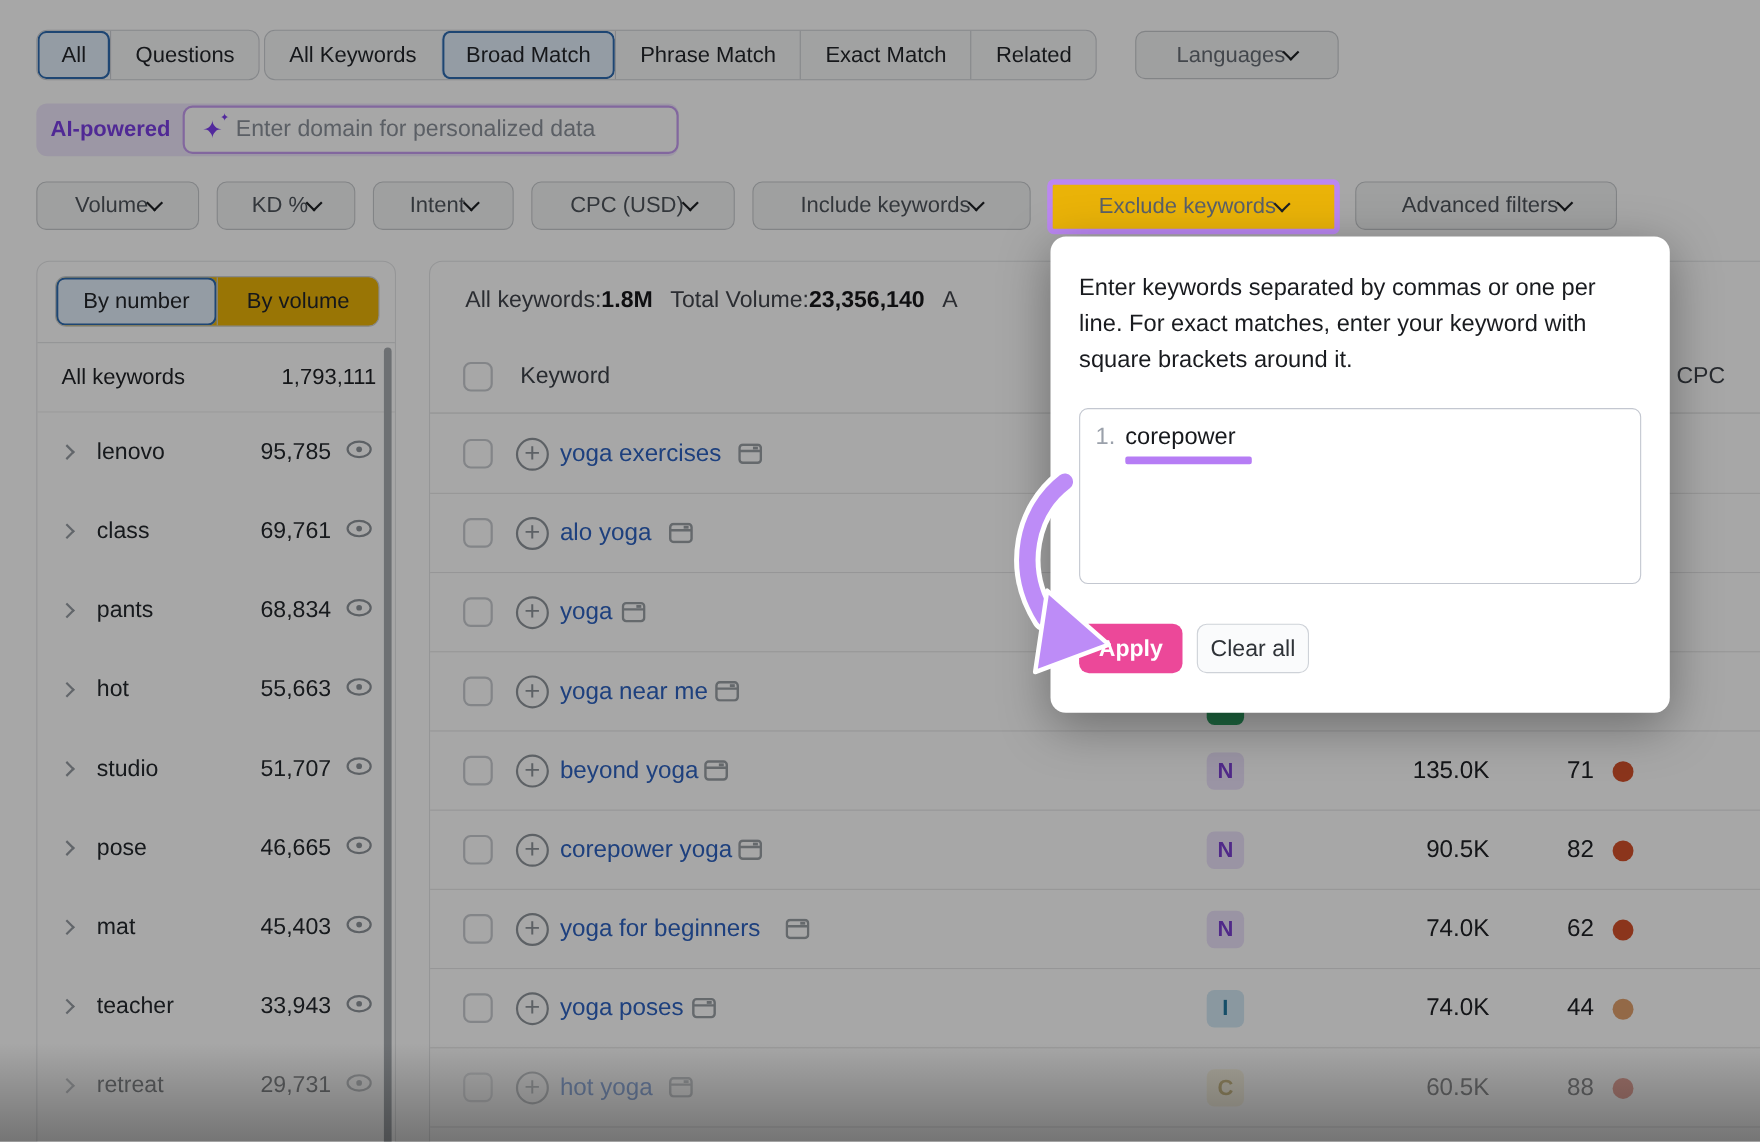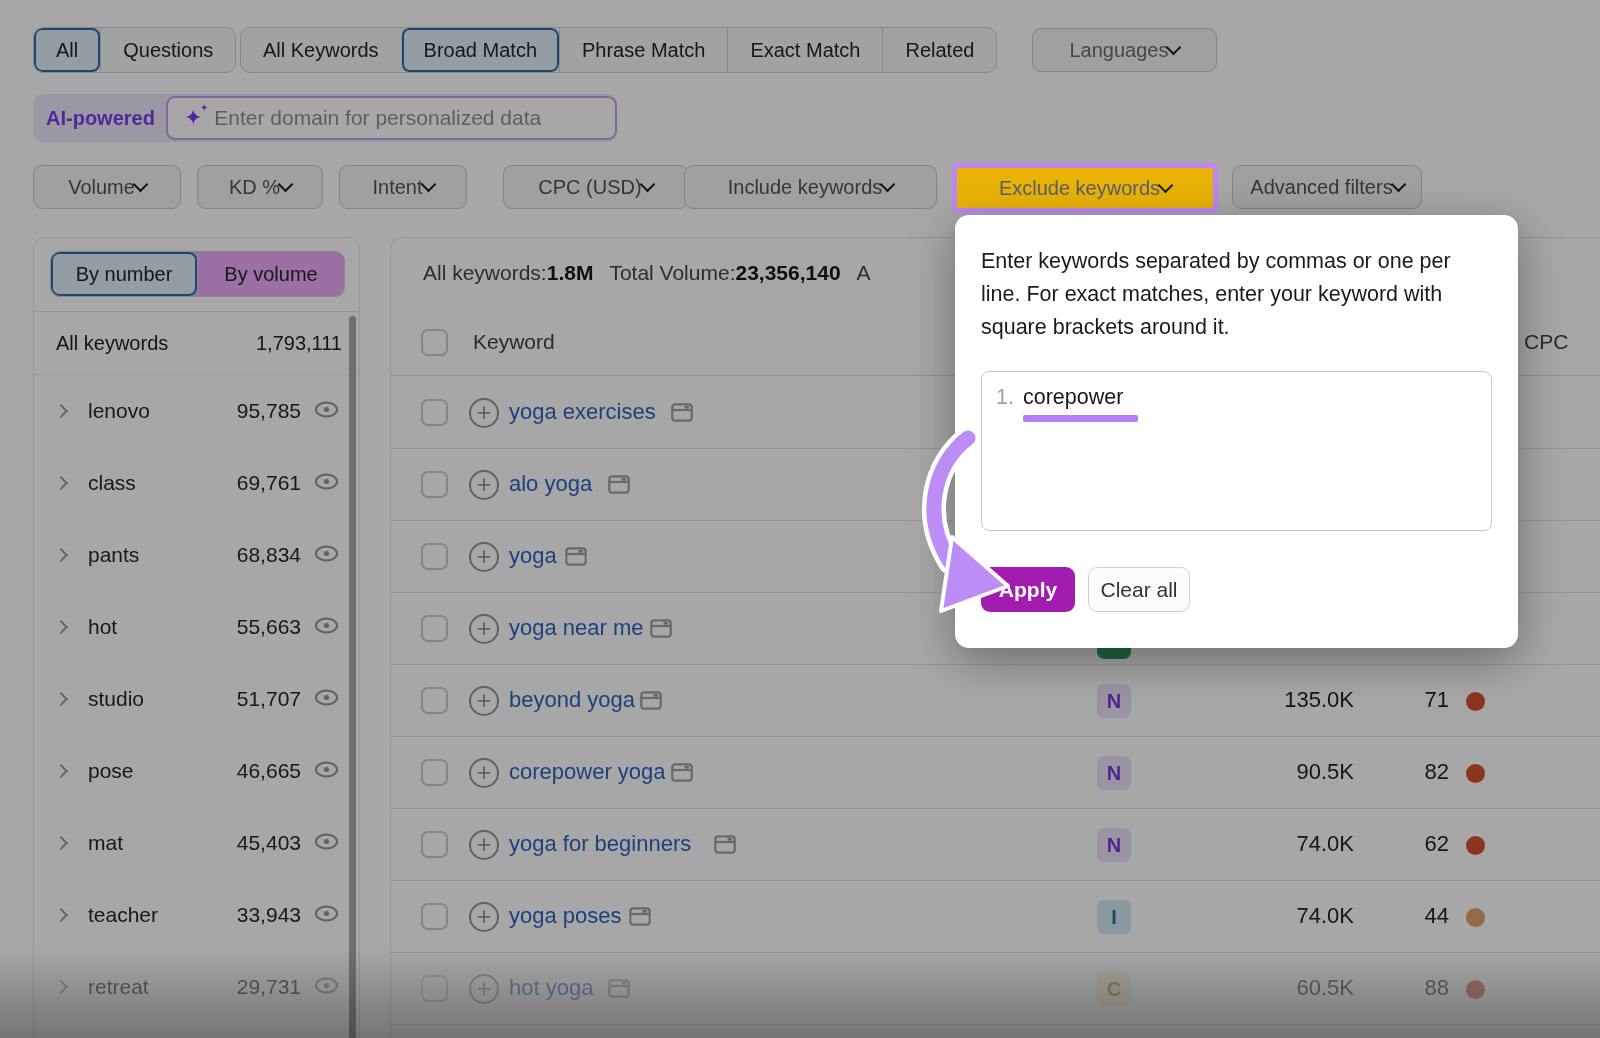--- a/index.html
+++ b/index.html
@@ -34,21 +34,21 @@
   .filter-btn { top:0; }
   .filter-btn.hl { background:#eab308; border:5px solid #bb87f2; border-radius:6px; z-index:60; color:#5a6069; }
 
   
   .panel { position:absolute; background:#fff; border:1px solid #e4e5e7; }
   #sidebar { left:33px; top:237px; width:327px; height:820px; border-radius:12px 12px 0 0; }
   #main { left:390px; top:237px; width:1215px; height:820px; border-radius:12px 0 0 0; }
 
   
   .toggle-group { position:absolute; left:16px; top:13px; width:295px; height:46px; display:flex;
-                  background:#f0abfc; border:1.5px solid #cdd0d4; border-radius:10px; overflow:hidden; }
+                  background:#eab308; border:1.5px solid #cdd0d4; border-radius:10px; overflow:hidden; }
   .toggle-group .seg { flex:1; font-size:20px; }
   #sb-divider { position:absolute; left:0; top:73px; width:100%; height:1px; background:#e2e3e5; }
   .allkw-row { position:absolute; left:0; top:74px; width:100%; height:63px; display:flex; align-items:center;
                padding:0 17px 0 22px; justify-content:space-between; border-bottom:1px solid #ededee; }
   .allkw-row .lbl, .allkw-row .cnt { font-size:20px; color:#202327; }
   #sb-items { position:absolute; left:0; top:137px; width:100%; }
   .sb-item { height:72px; display:flex; align-items:center; padding:0 20px 0 22px; cursor:pointer; }
   .sb-item .chev-r { width:10px; height:10px; border-right:2.6px solid #969ca3; border-top:2.6px solid #969ca3;
                      transform:rotate(45deg); margin-right:22px; flex:0 0 auto; }
   .sb-item .lbl { font-size:21px; color:#24282d; flex:1; }
@@ -90,21 +90,21 @@
 
   #popup { position:absolute; left:955px; top:215px; width:563px; height:433px; background:#fff; border-radius:14px;
            box-shadow:0 12px 45px rgba(0,0,0,.35); z-index:70; }
   #popup .instr { position:absolute; left:26px; top:30px; width:505px; font-size:21.5px; line-height:33px; color:#191b1f; }
   #popup .ta { position:absolute; left:26px; top:156px; width:511px; height:160px; border:1.5px solid #c3c7d0;
                border-radius:8px; background:#fff; padding:13px 14px; cursor:text; }
   .ta-line { display:flex; gap:9px; font-size:21.5px; }
   .ta-num { color:#9ba1ab; }
   .ta-kw { color:#16181c; }
   .ta-underline { width:115px; height:7px; background:#b67df5; border-radius:2px; margin-top:5px; }
-  .btn-apply { position:absolute; left:26px; top:352px; width:94px; height:45px; background:#a21caf; color:#fff;
+  .btn-apply { position:absolute; left:26px; top:352px; width:94px; height:45px; background:#ec4899; color:#fff;
                border:none; border-radius:9px; font-size:21px; font-weight:600; font-family:inherit; cursor:pointer; }
   .btn-clear { position:absolute; left:133px; top:352px; width:102px; height:45px; background:#fafbfc; color:#2f3338;
                border:1.5px solid #ced2d8; border-radius:9px; font-size:21px; font-family:inherit; cursor:pointer; }
 
   #arrow-svg { position:absolute; left:0; top:0; z-index:80; pointer-events:none; }
 </style>
 </head>
 <body>
 
 <div class="seg-group" id="tab-group1" style="left:33px;">
@@ -137,33 +137,33 @@
       <span class="chev"></span>
     </div>
     <div class="pill-btn filter-btn" style="left: 197px; width: 126px;">
       <span>KD %</span>
       <span class="chev"></span>
     </div>
     <div class="pill-btn filter-btn" style="left: 339px; width: 128px;">
       <span>Intent</span>
       <span class="chev"></span>
     </div>
-    <div class="pill-btn filter-btn" style="left: 483px; width: 185px; margin-left: 20px;">
+    <div class="pill-btn filter-btn" style="left: 483px; width: 185px;">
       <span>CPC (USD)</span>
       <span class="chev"></span>
     </div>
     <div class="pill-btn filter-btn" style="left: 684px; width: 253px;">
       <span>Include keywords</span>
       <span class="chev"></span>
     </div>
     <div class="pill-btn filter-btn hl" style="left: 952px; width: 266px; top: -2px; height: 50px;">
       <span>Exclude keywords</span>
       <span class="chev"></span>
     </div>
-    <div class="pill-btn filter-btn" style="left: 1232px; width: 190px;">
+    <div class="pill-btn filter-btn" style="left: 1232px; width: 238px;">
       <span>Advanced filters</span>
       <span class="chev"></span>
     </div>
   </div>
 
 <div class="panel" id="sidebar">
   <div class="toggle-group" id="sb-toggle">
       <div class="seg selected">By number</div>
       <div class="seg">By volume</div>
     </div>

